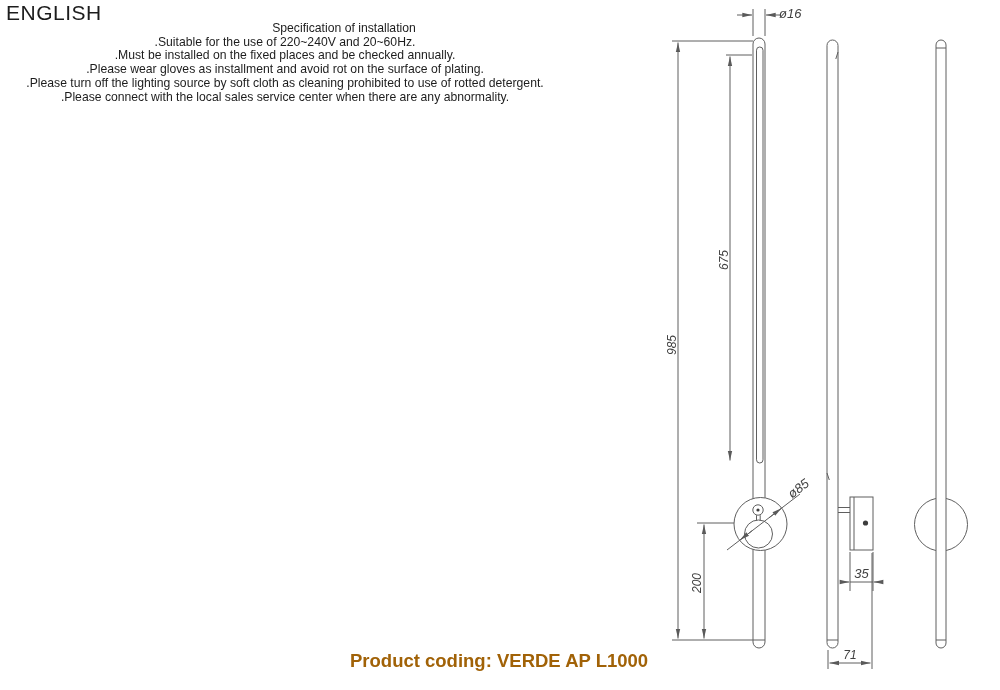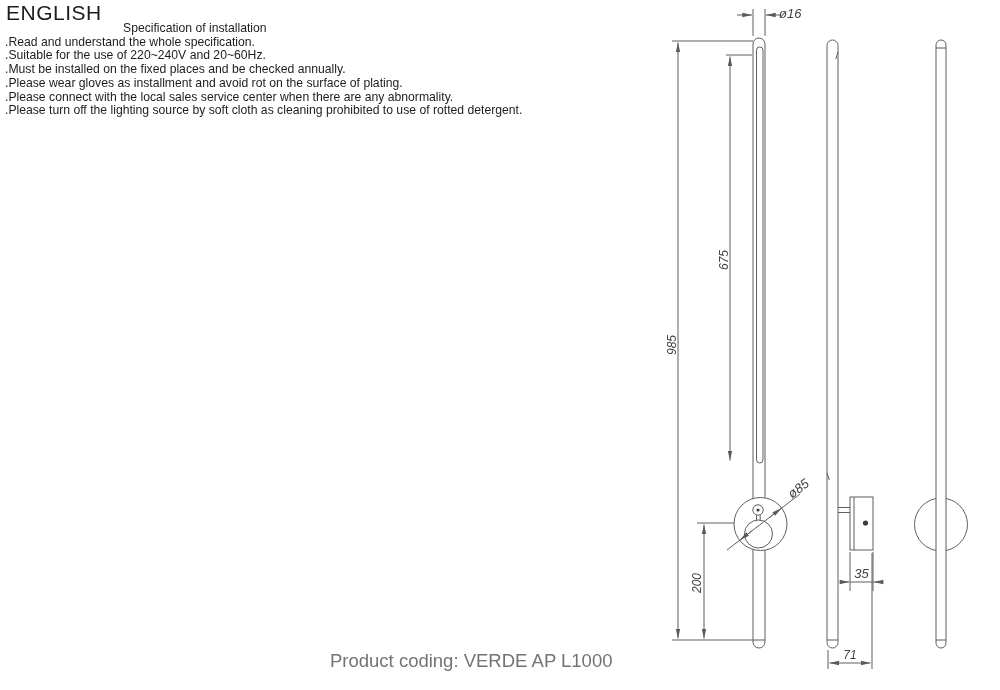--- a/index.html
+++ b/index.html
@@ -8,27 +8,27 @@
 
   .page { position: absolute; left: 0; top: 0; width: 1000px; height: 690px; background: #fff; }
 
   .lang-title {
     position: absolute; left: 6px; top: 1px;
     font-size: 21px; font-weight: 400; color: #1c1c1c; letter-spacing: 0.5px;
   }
 
   .spec-block {
     position: absolute; left: 5px; top: 22px; width: 560px;
-    font-size: 12.2px; line-height: 13.7px; color: #1d1d1d;
+    font-size: 12.2px; line-height: 13.7px; color: #1d1d1d; text-align: center;
   }
   .spec-title { padding-left: 118px; }
 
   .product-coding {
-    position: absolute; left: 330px; top: 650px;
-    font-size: 18.5px; color: #737373;
+    position: absolute; left: 350px; top: 650px;
+    font-size: 18.5px; color: #a16207; font-weight: bold;
   }
 
   svg.drawing { position: absolute; left: 0; top: 0; }
   .ln   { stroke: #5f5f5f; stroke-width: 1; fill: none; }
   .lnf  { stroke: #5f5f5f; stroke-width: 1; fill: #ffffff; }
   .dot  { fill: #3d3d3d; stroke: none; }
   .dim  { font-family: "Liberation Sans", sans-serif; font-style: italic;
           font-size: 12px; fill: #414141; stroke: none; }
   .dimL { font-size: 13px; }
 </style>
@@ -123,23 +123,22 @@
       <rect class="lnf" x="936" y="40" width="10" height="608" rx="5"></rect>
       <line class="ln" x1="936" y1="48" x2="946" y2="48"></line>
       <line class="ln" x1="936" y1="640" x2="946" y2="640"></line>
     </g>
   </svg>
 
   <div class="lang-title">ENGLISH</div>
 
   <div class="spec-block">
     <div class="spec-title">Specification of installation</div>
-    <div>.Read and understand the whole specification.</div>
     <div>.Suitable for the use of 220~240V and 20~60Hz.</div>
     <div>.Must be installed on the fixed places and be checked annually.</div>
     <div>.Please wear gloves as installment and avoid rot on the surface of plating.</div>
+    <div>.Please turn off the lighting source by soft cloth as cleaning prohibited to use of rotted detergent.</div>
     <div>.Please connect with the local sales service center when there are any abnormality.</div>
-    <div>.Please turn off the lighting source by soft cloth as cleaning prohibited to use of rotted detergent.</div>
   </div>
 
   <div class="product-coding">Product coding: VERDE AP L1000</div>
 
 </div>
 
 </body></html>

